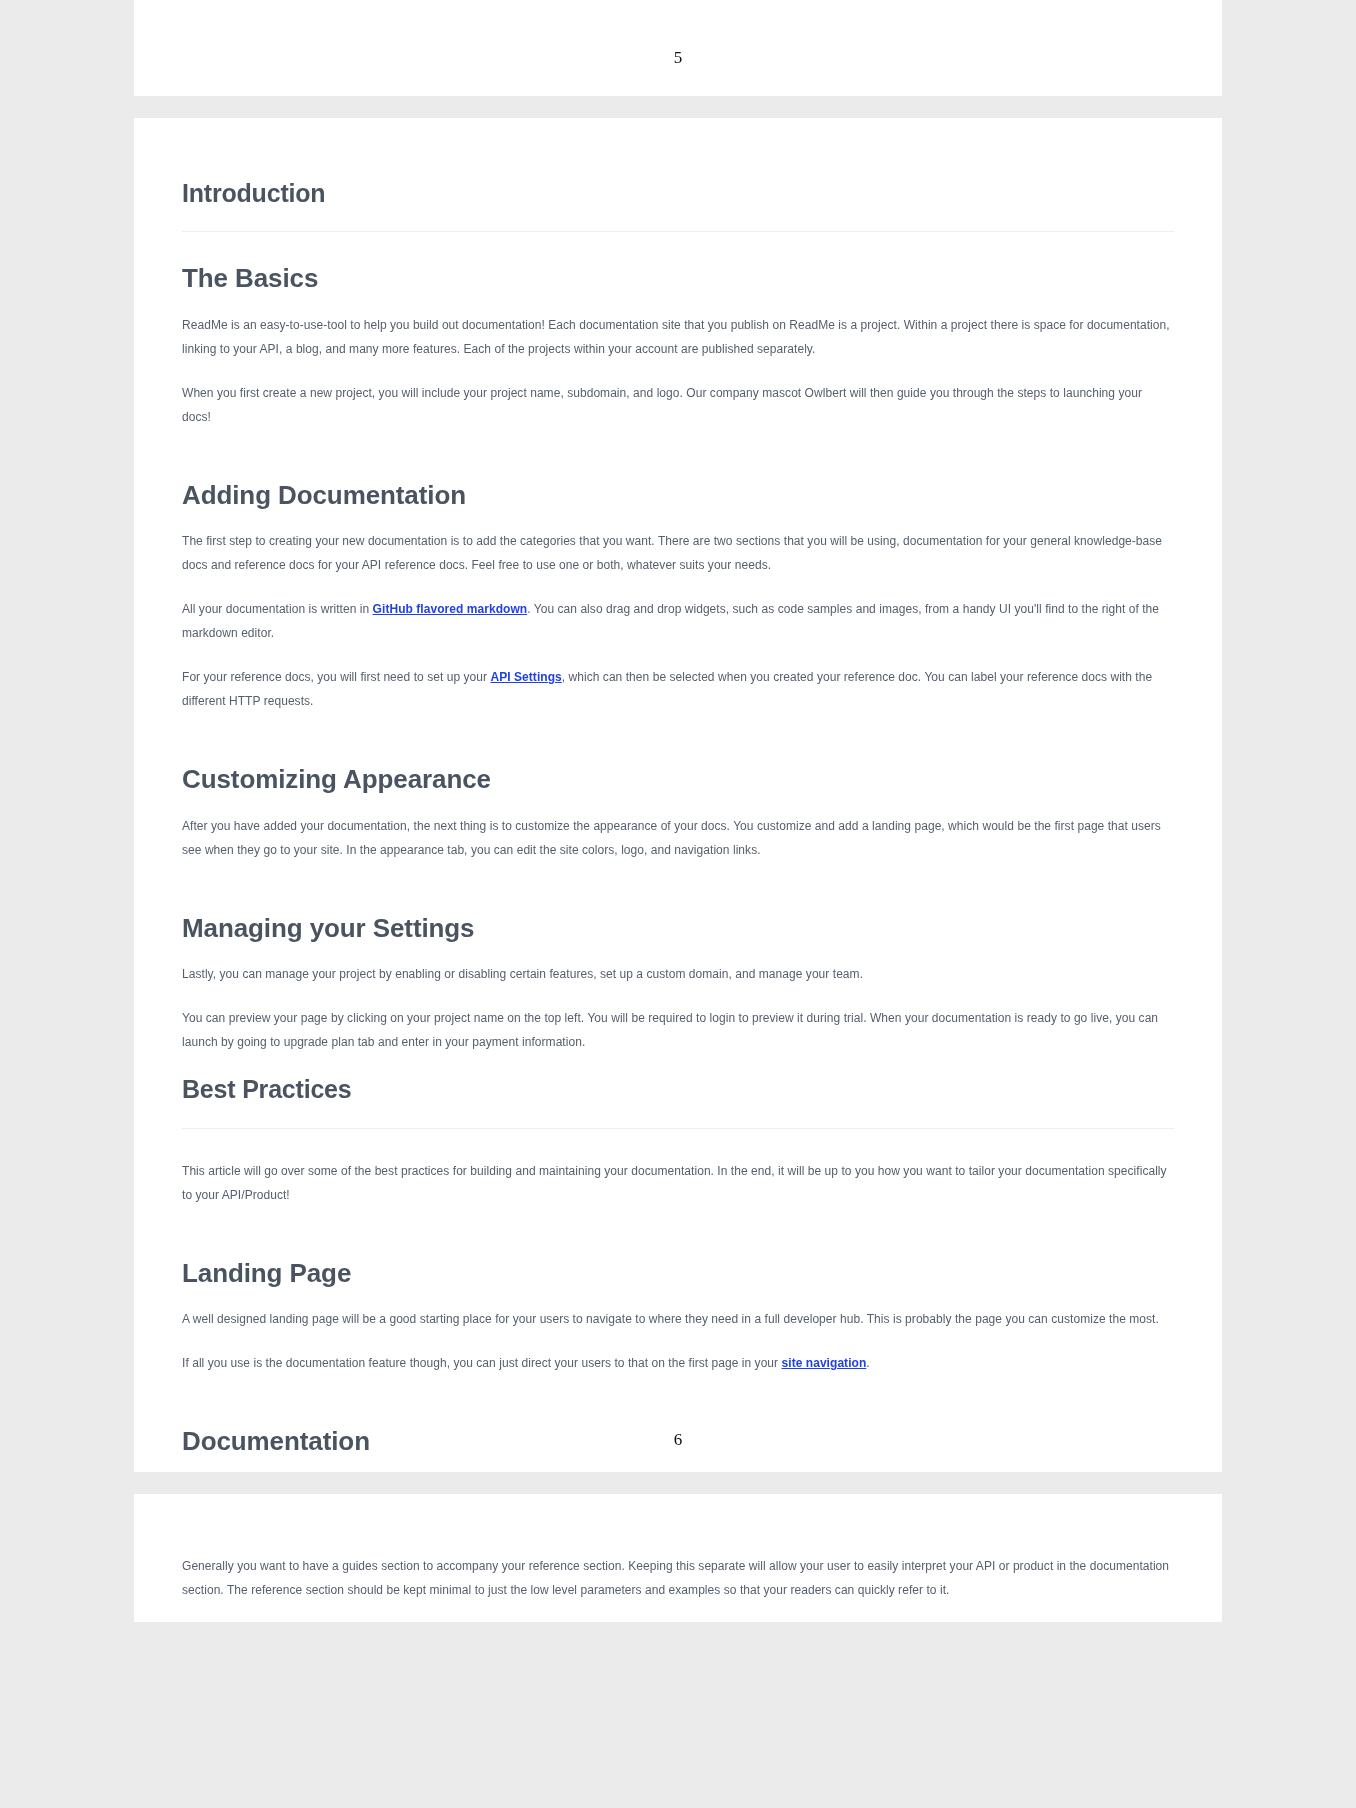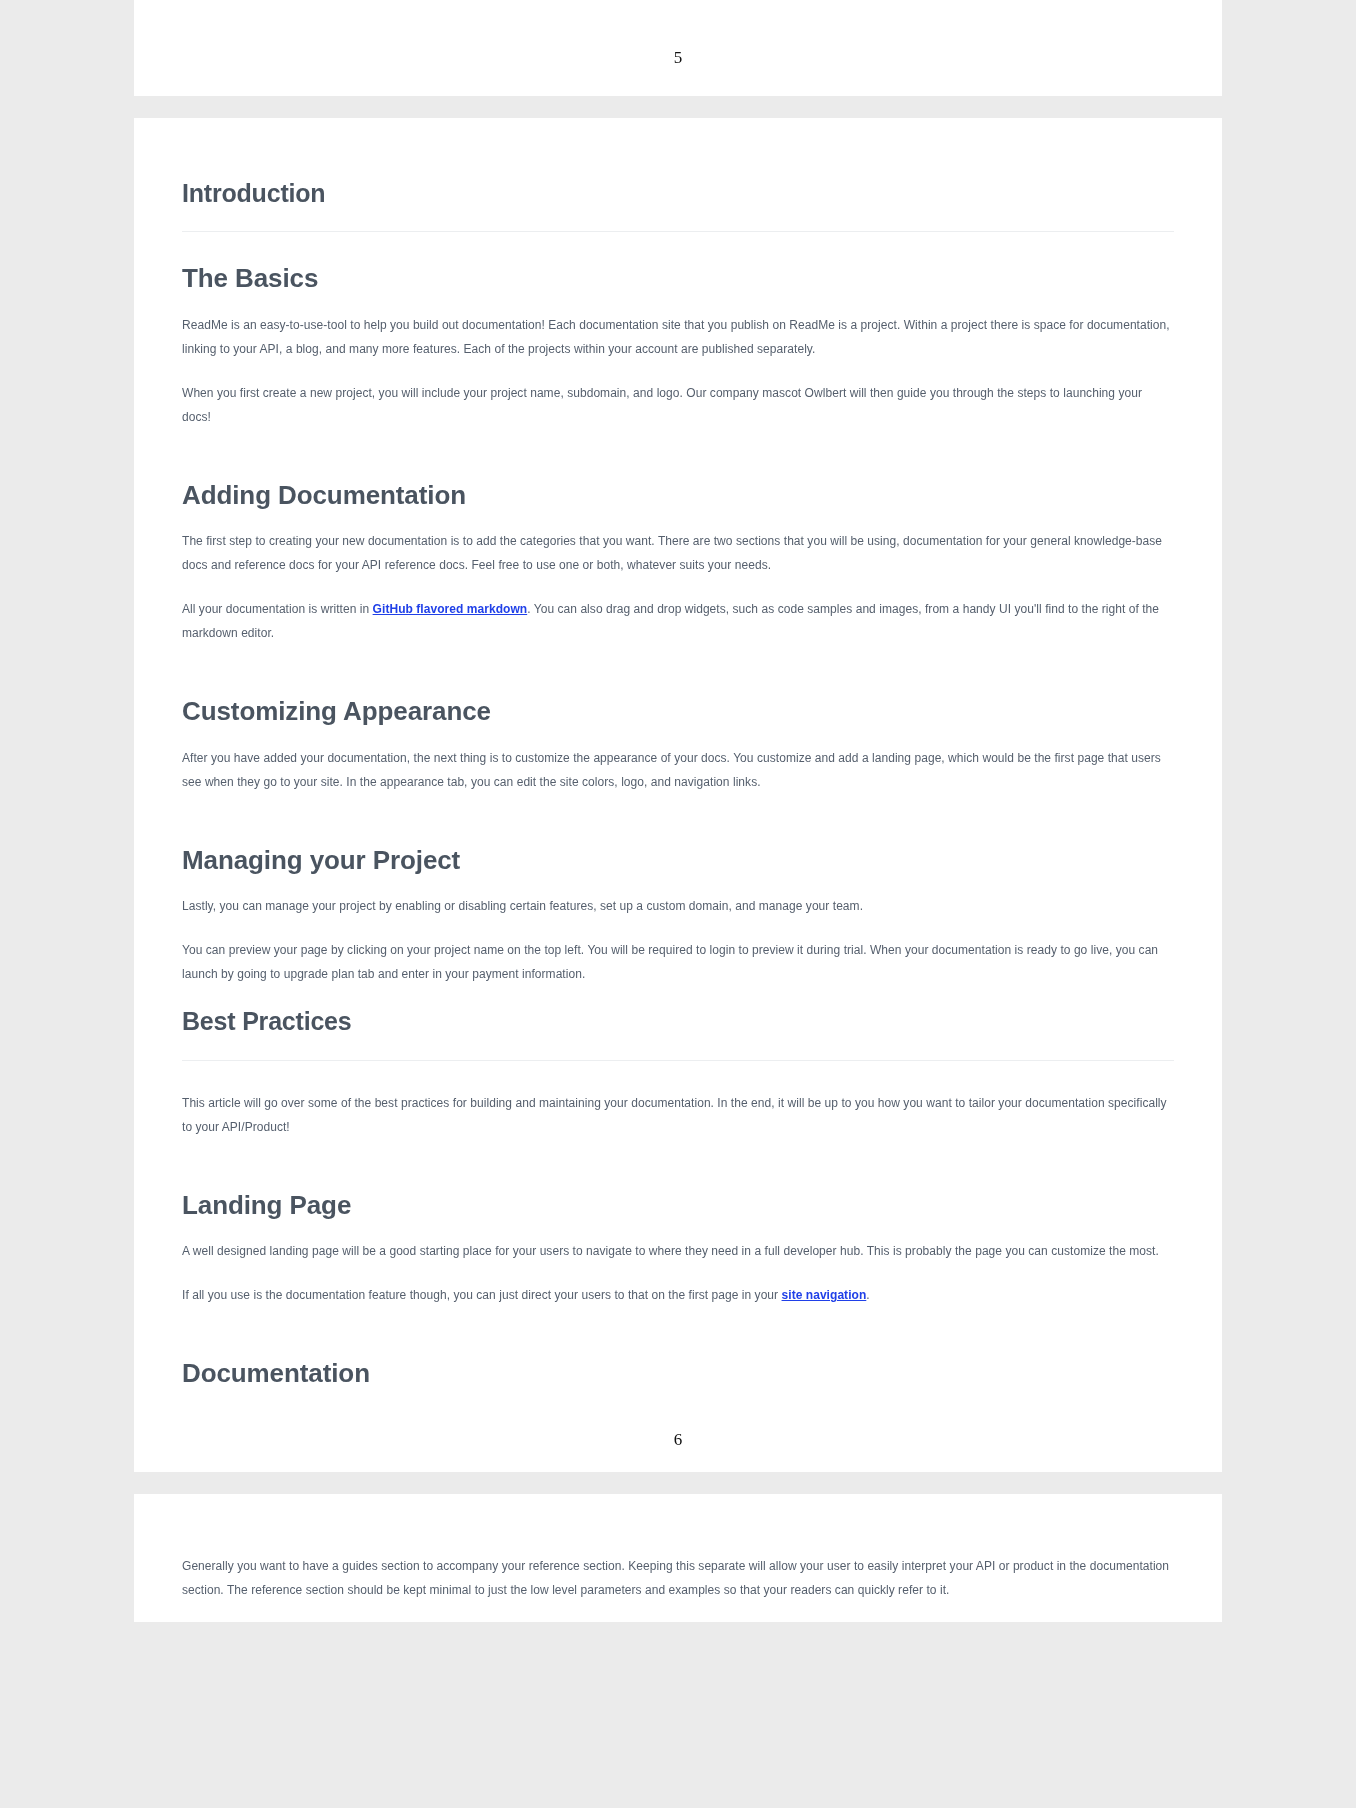--- a/index.html
+++ b/index.html
@@ -119,25 +119,26 @@
       <h1 class="doc-title">Introduction</h1>
       <hr class="rule">
 
       <h2 class="sec">The Basics</h2>
       <p class="body">ReadMe is an easy-to-use-tool to help you build out documentation! Each documentation site that you publish on ReadMe is a project. Within a project there is space for documentation, linking to your API, a blog, and many more features. Each of the projects within your account are published separately.</p>
       <p class="body">When you first create a new project, you will include your project name, subdomain, and logo. Our company mascot Owlbert will then guide you through the steps to launching your docs!</p>
 
       <h2 class="sec tight-top">Adding Documentation</h2>
       <p class="body">The first step to creating your new documentation is to add the categories that you want. There are two sections that you will be using, documentation for your general knowledge-base docs and reference docs for your API reference docs. Feel free to use one or both, whatever suits your needs.</p>
       <p class="body"><span>All your documentation is written in </span><a class="doclink" href="#">GitHub flavored markdown</a><span>. You can also drag and drop widgets, such as code samples and images, from a handy UI you'll find to the right of the markdown editor.</span></p>
+      <p class="body"><span>For your reference docs, you will first need to set up your </span><a class="doclink" href="#">API Settings</a><span>, which can then be selected when you created your reference doc. You can label your reference docs with the different HTTP requests.</span></p>
 
       <h2 class="sec tight-top">Customizing Appearance</h2>
       <p class="body">After you have added your documentation, the next thing is to customize the appearance of your docs. You customize and add a landing page, which would be the first page that users see when they go to your site. In the appearance tab, you can edit the site colors, logo, and navigation links.</p>
 
-      <h2 class="sec tight-top">Managing your Project</h2>
+      <h2 class="sec tight-top">Managing your Settings</h2>
       <p class="body">Lastly, you can manage your project by enabling or disabling certain features, set up a custom domain, and manage your team.</p>
 
       <p class="body">You can preview your page by clicking on your project name on the top left. You will be required to login to preview it during trial. When your documentation is ready to go live, you can launch by going to upgrade plan tab and enter in your payment information.</p>
 
       <h1 class="doc-title" style="">Best Practices</h1>
       <hr class="rule">
 
       <p class="body">This article will go over some of the best practices for building and maintaining your documentation. In the end, it will be up to you how you want to tailor your documentation specifically to your API/Product!</p>
 
       <h2 class="sec tight-top">Landing Page</h2>

